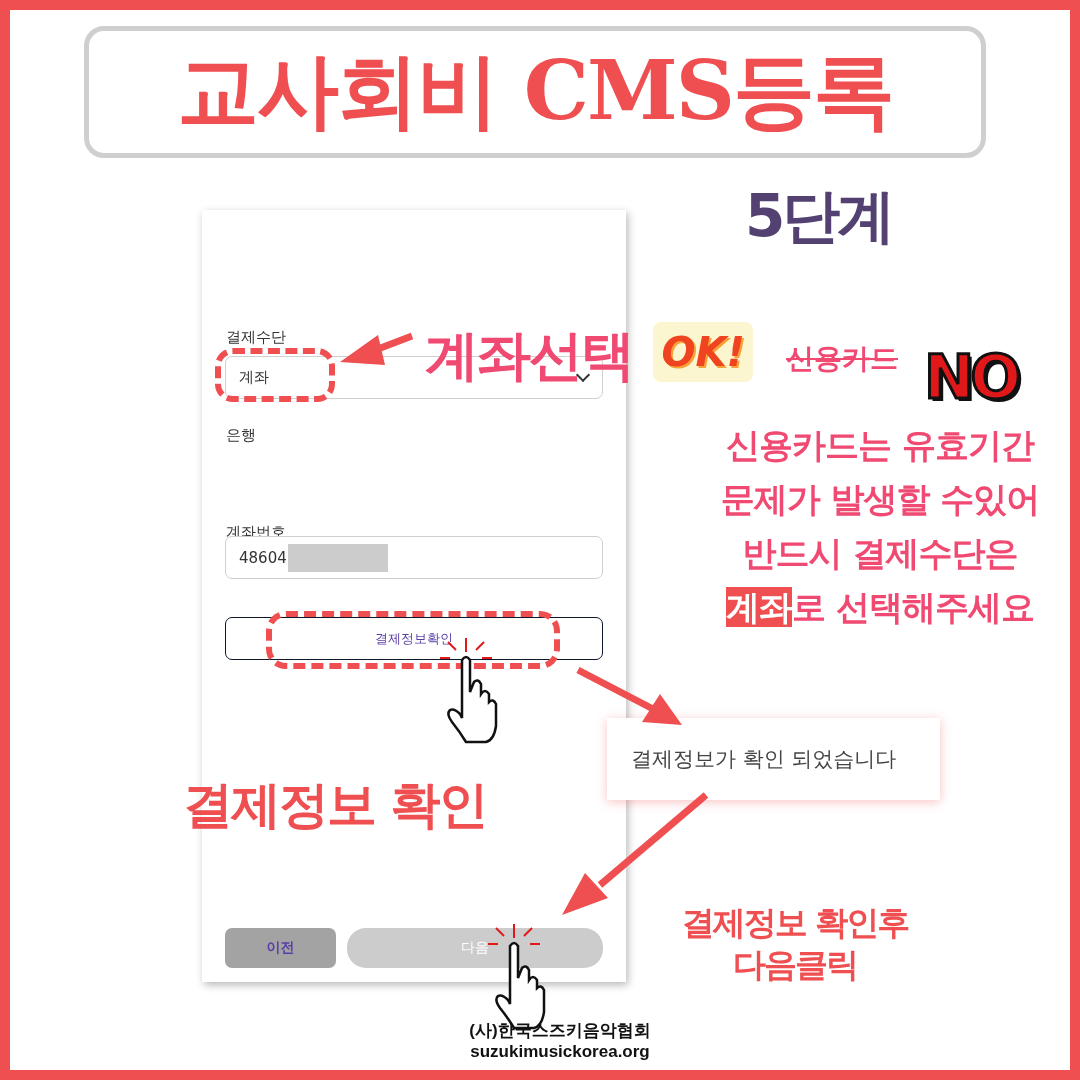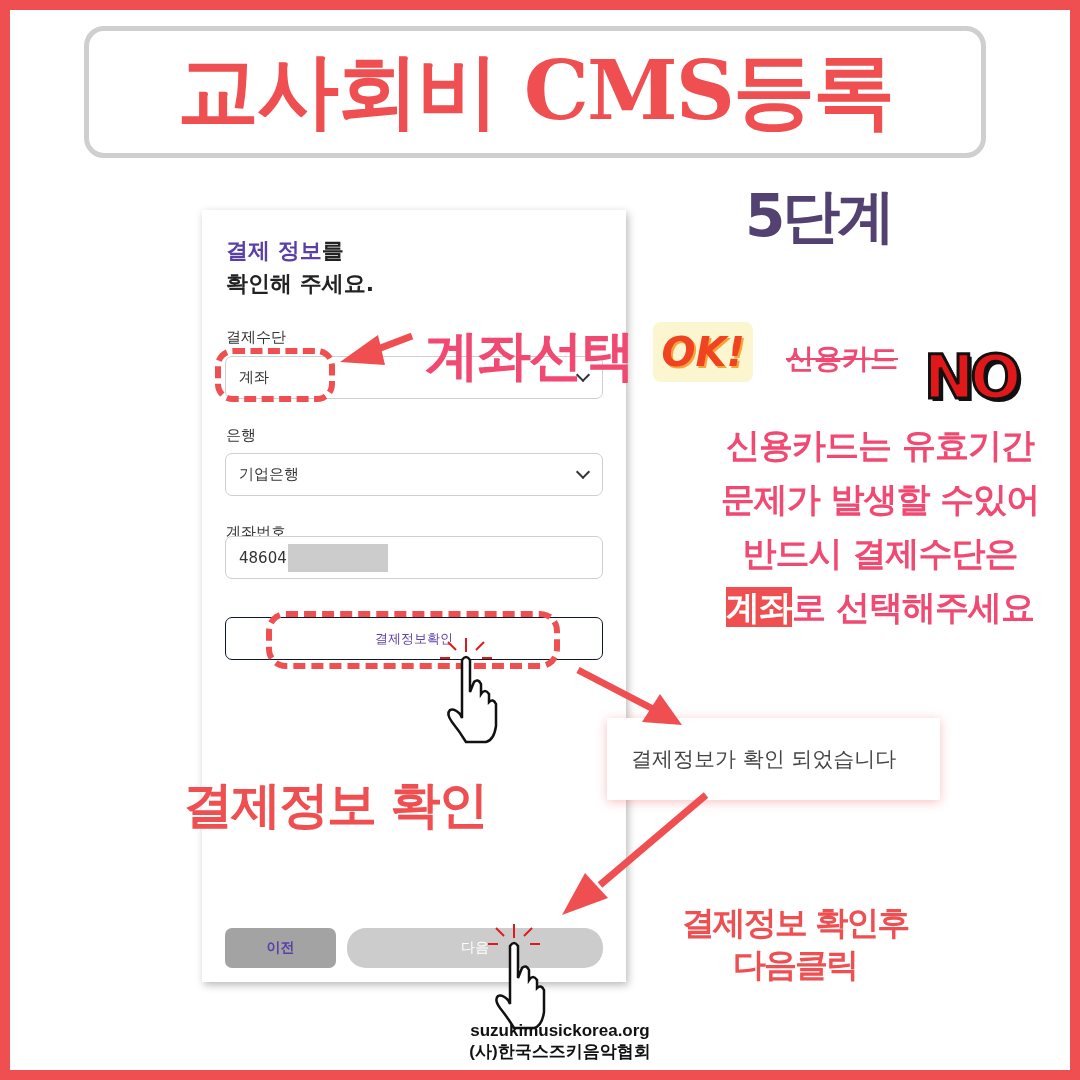--- a/index.html
+++ b/index.html
@@ -45,36 +45,28 @@
 <body>
 
 <div class="frame"></div>
 
 <div class="title-box">
   <span>교사회비 CMS등록</span>
 </div>
 <div class="step">5단계</div>
 
 <div class="panel">
-  <div class="panel-head">
-    <span class="accent">결제 정보</span><span>를</span><br>
-    <span>확인해 주세요.</span>
-  </div>
 
   <div class="field-label" style="top:118px;">결제수단</div>
   <div class="field" style="top:146px;">
     <span>계좌</span>
     <span class="chev"></span>
   </div>
 
   <div class="field-label" style="top:216px;">은행</div>
-  <div class="field" style="top:243px;">
-    <span>기업은행</span>
-    <span class="chev"></span>
-  </div>
 
   <div class="field-label" style="top:313px;">계좌번호</div>
   <div class="field" style="top:326px;">
     <span>48604</span>
     <span class="mask"></span>
   </div>
 
   <div class="confirm-btn">결제정보확인</div>
 
   <div class="prev-btn">이전</div>
@@ -131,15 +123,15 @@
     <line x1="18" y1="0" x2="18" y2="-14" stroke="#e0181a" stroke-width="2"></line>
     <line x1="8" y1="-2" x2="0" y2="-10" stroke="#e0181a" stroke-width="2"></line>
     <line x1="28" y1="-2" x2="36" y2="-10" stroke="#e0181a" stroke-width="2"></line>
     <line x1="2" y1="6" x2="-8" y2="6" stroke="#e0181a" stroke-width="2"></line>
     <line x1="34" y1="6" x2="44" y2="6" stroke="#e0181a" stroke-width="2"></line>
     <path d="M14,8 Q18,2 22,8 L22,40 L26,30 Q30,26 33,32 L33,42 Q37,36 41,42 L41,50 Q45,46 48,52 L48,74 Q46,88 38,90 L18,90 Q12,80 4,70 Q-2,62 2,58 Q6,56 12,62 L14,66 Z" fill="#fff" stroke="#111" stroke-width="2.5"></path>
   </g>
 </svg>
 
 <div class="footer">
+  <div>(사)한국스즈키음악협회</div>
   <div>suzukimusickorea.org</div>
-  <div>(사)한국스즈키음악협회</div>
 </div>
 
 </body></html>

